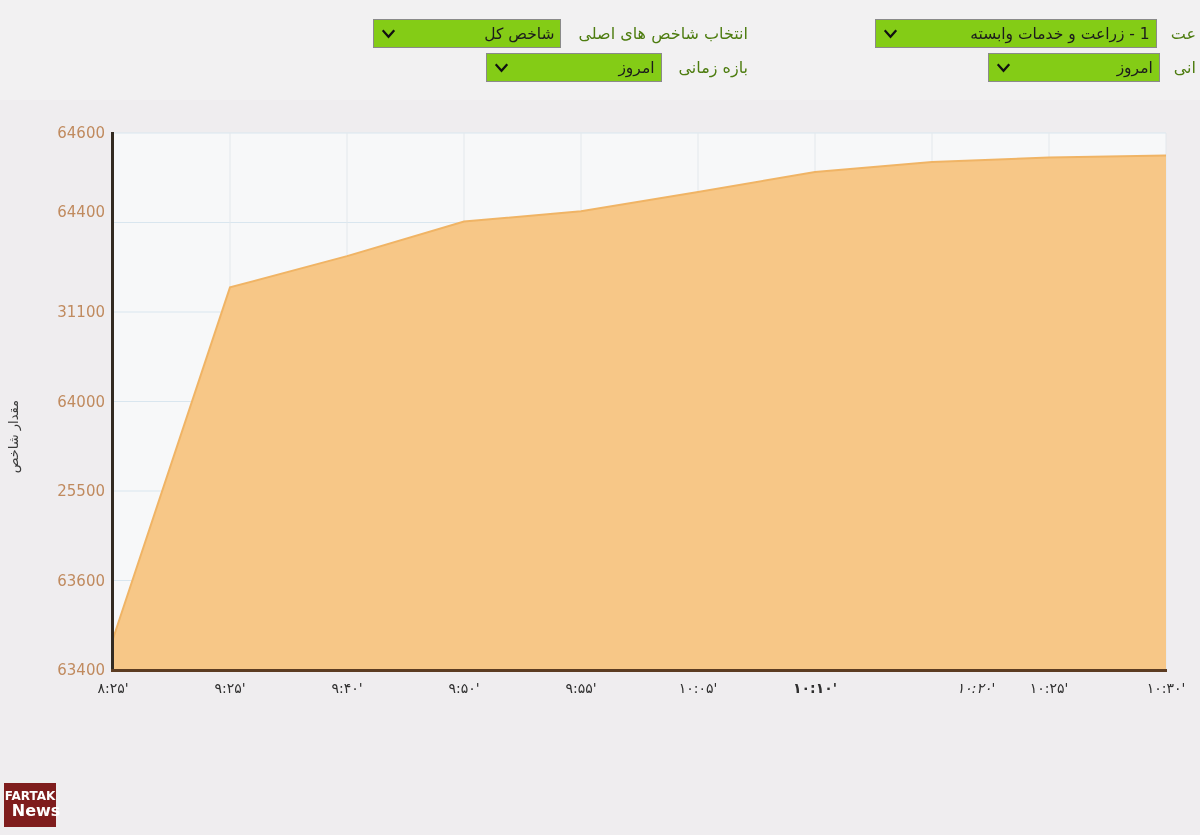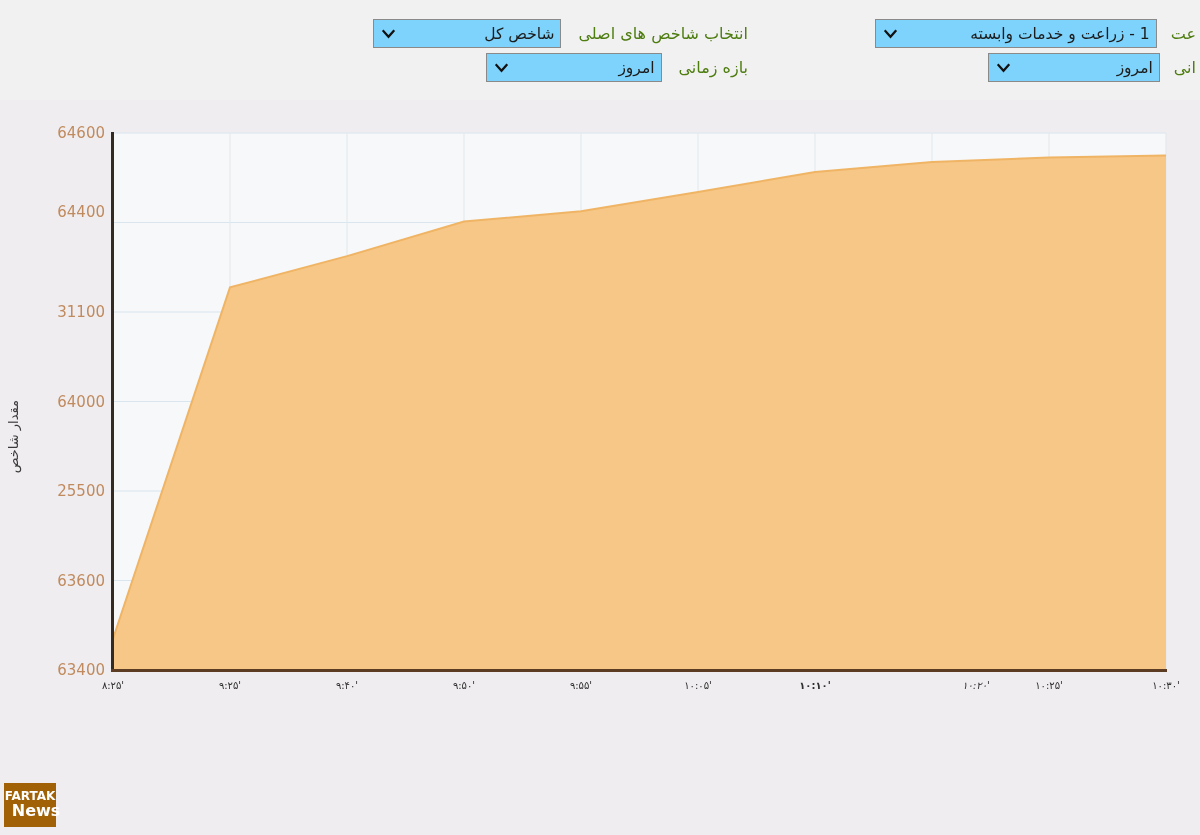--- a/index.html
+++ b/index.html
@@ -31,21 +31,21 @@
   }
   .ctl-label {
     font-size: 16px;
     color: #4d7c0f;
     white-space: nowrap;
     letter-spacing: 0px;
   }
   .select-box {
     position: relative;
     height: 29px;
-    background: #7dd3fc;
+    background: #84cc16;
     border: 1px solid #8a8a8a;
     display: flex;
     align-items: center;
     justify-content: flex-start;
     direction: rtl;
     padding: 0 6px 0 30px;
     font-size: 15.5px;
     color: #1c1c1c;
     white-space: nowrap;
     overflow: hidden;
@@ -104,21 +104,21 @@
     color: #c08a5e;
     white-space: nowrap;
     text-align: right;
     transform: translateY(-50%);
     font-family: "DejaVu Sans", "Liberation Sans", sans-serif;
   }
   .ytick-holder { position: absolute; left: 0; top: 0; width: 105px; height: 735px; }
 
   .xtick {
     position: absolute;
-    font-size: 10px;
+    font-size: 14px;
     color: #2f2f2f;
     white-space: nowrap;
     transform: translateX(-50%);
     direction: rtl;
   }
   .xtick-holder { position: absolute; left: 0; top: 580px; width: 1200px; height: 30px; }
 
   .ylabel {
     position: absolute;
     left: 6px; top: 300px;
@@ -130,21 +130,21 @@
     transform: rotate(180deg);
     white-space: nowrap;
     text-align: center;
   }
 
   
   .watermark {
     position: absolute;
     left: 4px; bottom: 8px;
     width: 52px; height: 44px;
-    background: #a16207;
+    background: #7f1d1d;
     color: #ffffff;
     display: flex;
     flex-direction: column;
     align-items: center;
     justify-content: center;
     line-height: 1.05;
   }
   .wm-top { font-size: 12px; font-weight: bold; letter-spacing: 0px; }
   .wm-bot { font-size: 16px; font-weight: bold; margin-left: 12px; }
 </style>

